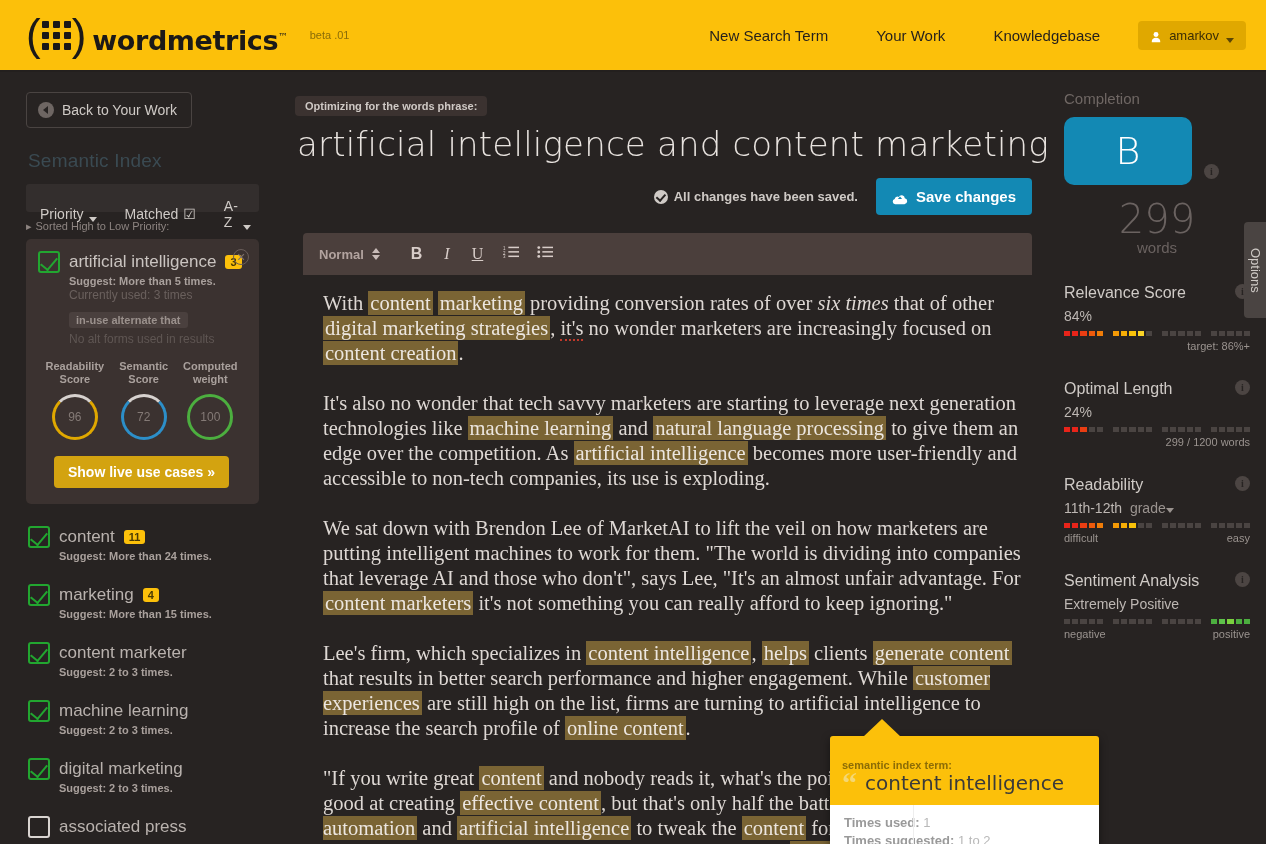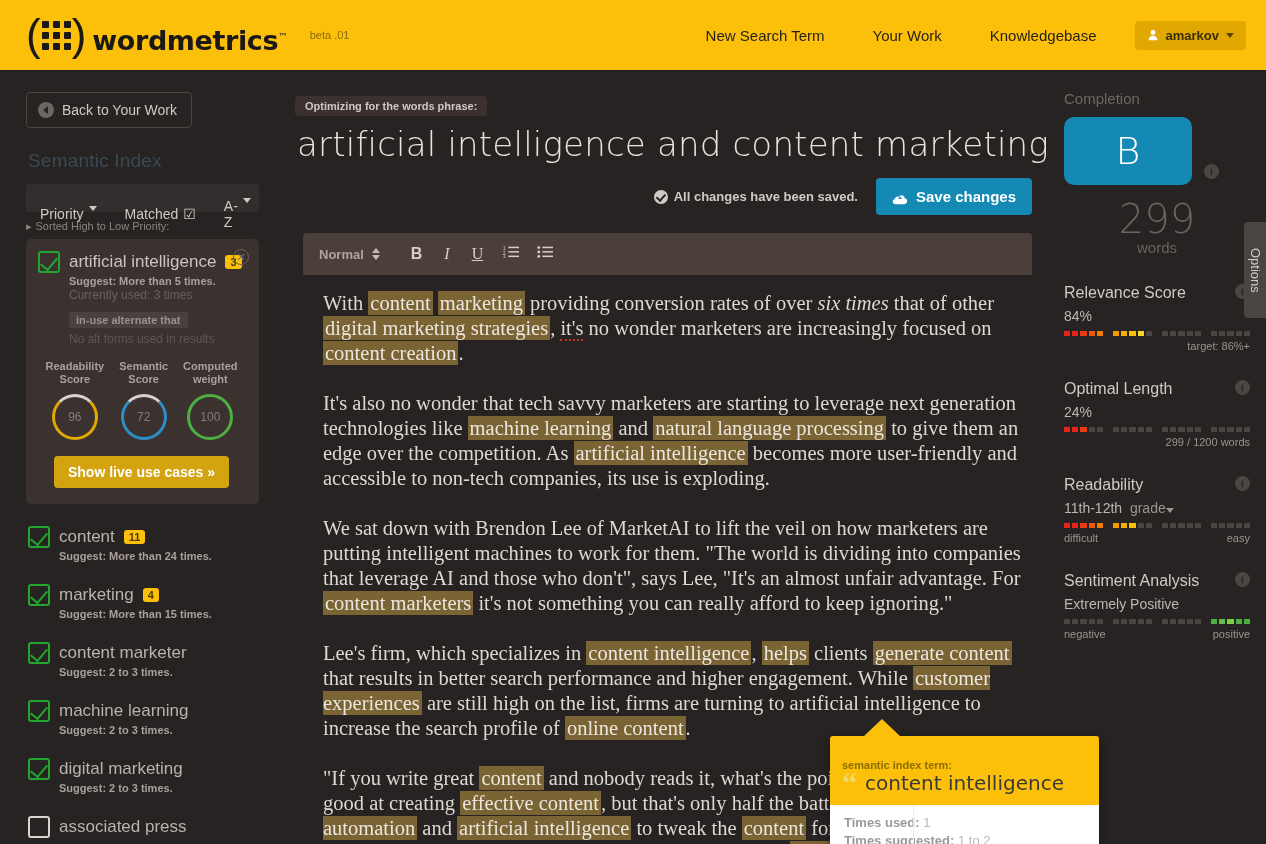--- a/index.html
+++ b/index.html
@@ -27,42 +27,42 @@
   .wordmark{ font-size:27px; color:#1b1918; letter-spacing:-0.4px; margin-left:6px;
              font-family:"DejaVu Sans", sans-serif; }
   .wordmark b{ font-weight:700; }
   .wordmark span.rest{ font-weight:700; }
   .tm{ font-size:10px; vertical-align:super; color:#1b1918; }
   .beta{ font-size:11px; color:#8a6c08; margin-left:22px; align-self:center; }
 
   .topnav{ margin-left:auto; display:flex; align-items:center; padding-right:20px; gap:0; }
   .topnav a{ color:#241f1c; text-decoration:none; font-size:15px; padding:0 24px; }
   .userbtn{ background:#e0a800; color:#3a2d05; font-size:13px; border-radius:4px;
-            padding:7px 12px; display:flex; align-items:center; gap:7px; margin-left:14px;
-            border:none; cursor:pointer;font-weight:bold; }
+            padding:7px 12px; display:flex; align-items:flex-end; gap:7px; margin-left:14px;
+            border:none; cursor:pointer; }
   .userbtn svg{ width:12px;height:12px;fill:#fff; }
   .caret{ width:0;height:0;border-left:4px solid transparent;border-right:4px solid transparent;
           border-top:5px solid #5a4505; display:inline-block; }
 
   
   .body-wrap{ display:flex; height:772px; position:relative; }
 
   
   .sidebar{ width:285px; flex:0 0 285px; background:#272322; position:relative; padding:0 0 0 0; }
   .back-btn{ margin:20px 0 0 26px; border:1px solid #4a4442; background:transparent;
              color:#cfcac6; border-radius:4px; padding:9px 14px 9px 11px; font-size:14px;
              display:flex; align-items:center; gap:8px; cursor:pointer; }
   .back-circ{ width:16px;height:16px;border-radius:50%;background:#6e6663;display:inline-block;
               position:relative; }
   .back-circ:after{ content:""; position:absolute; left:5px; top:4px;
      border-top:4px solid transparent;border-bottom:4px solid transparent;border-right:5px solid #272322; }
   .sem-title{ color:#3a4a52; font-size:19px; margin:22px 0 0 28px; letter-spacing:0.2px;}
   .filters{ margin:12px 26px 0 26px; background:#332e2d; border-radius:3px; display:flex;
             height:28px; align-items:center; font-size:14px; color:#cfcac6; }
-  .filters div{ padding:0 14px; display:flex; align-items:flex-start; gap:5px; cursor:pointer;margin-top:32px;}
+  .filters div{ padding:0 14px; display:flex; align-items:flex-end; gap:5px; cursor:pointer;margin-top:32px;}
   .filters .sep{ padding:0; width:1px; background:#3d3736; height:18px; }
   .sorted-note{ color:#8d8481; font-size:11px; margin:8px 0 0 26px; }
   .sorted-note:before{ content:"\25B8"; margin-right:4px; }
 
   .listbox{ margin:6px 26px 0 26px; position:relative; height:600px; overflow:hidden; }
 
   .card{ background:#3b3230; border-radius:5px; padding:12px 14px 16px 12px; position:relative; }
   .card-close{ position:absolute; right:10px; top:10px; width:16px;height:16px;
                border:1px solid #6a5e5a; border-radius:50%; color:#7d706c; font-size:11px;
                display:flex;align-items:center;justify-content:center; cursor:pointer;}

